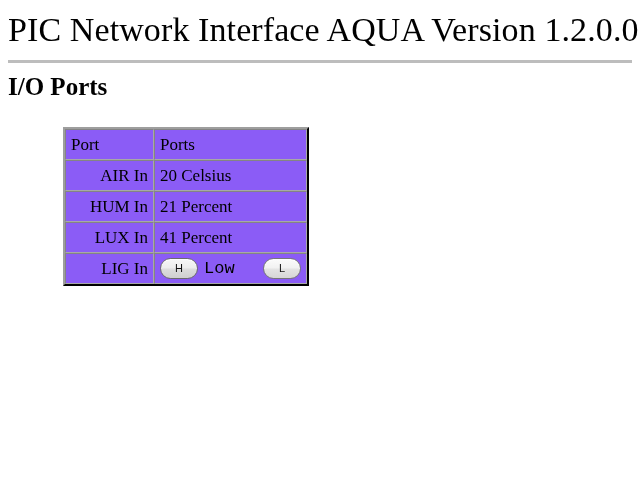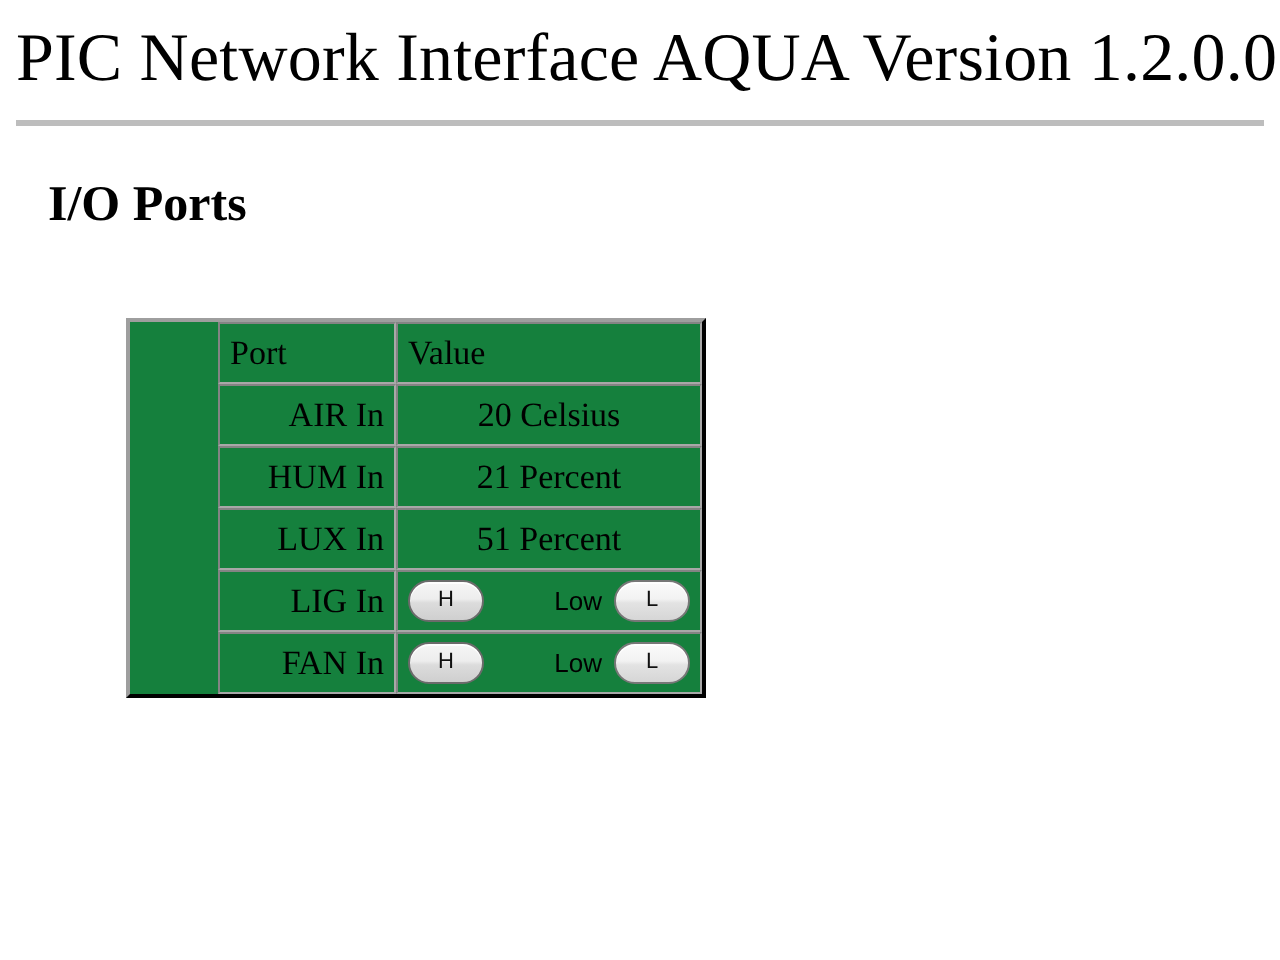--- a/index.html
+++ b/index.html
@@ -40,43 +40,42 @@
     margin: 12px 0 0 0;
     height: 0;
     width: 100%;
   }
 
   
   .section-heading {
     font-family: "Liberation Serif", "DejaVu Serif", serif;
     font-size: 25px;
     font-weight: bold;
-    margin: 16px;
+    margin: 0;
     padding-top: 10px;
     line-height: 1.1;
   }
 
   
   .table-wrap {
     padding-top: 27px;
     padding-left: 55px;
   }
 
   table.ports {
     border-collapse: separate;
     border-spacing: 0;
     border: 2px outset #7a7a7a;
     border-top-color: #9e9e9e;
     border-left-color: #9e9e9e;
     border-right-color: #4a4a4a;
     border-bottom-color: #4a4a4a;
-    background: #15803d;
+    background: #8b5cf6;
     font-size: 17px;
     line-height: 1;
-    padding-left: 44px;
   }
 
   table.ports td,
   table.ports th {
     border: 1px inset #c8c8c8;
     border-top-color: #d8d8d8;
     border-left-color: #d8d8d8;
     border-right-color: #a8a8a8;
     border-bottom-color: #a8a8a8;
     padding: 4px 5px;
@@ -93,21 +92,21 @@
   }
 
   td.port-cell, th.port-cell {
     width: 77px;
     text-align: right;
     white-space: nowrap;
   }
 
   td.value-cell, th.value-cell {
     width: 141px;
-    text-align: center;
+    text-align: left;
     white-space: nowrap;
   }
 
   td.value-cell.toggle-cell {
     text-align: center;
     padding: 2px 5px;
   }
 
   .toggle-row {
     display: flex;
@@ -135,87 +134,77 @@
     flex: 0 0 auto;
     line-height: 1;
   }
 
   .pill.pill-low {
     background: linear-gradient(to bottom, #fbfbfb 0%, #f2f2f2 45%, #e3e3e3 55%, #d6d6d6 100%);
     border-color: #777777;
   }
 
   .toggle-label {
-    font-family: Liberation Sans, sans-serif;
-    font-size: 13px;
+    font-family: Liberation Mono, monospace;
+    font-size: 17px;
     color: #000000;
     padding: 0 6px;
     flex: 1 1 auto;
-    text-align: right;
+    text-align: left;
     white-space: nowrap;
   }
 </style>
 </head>
 <body>
 
 <div class="page">
 
   <h1 class="page-title">PIC Network Interface AQUA Version 1.2.0.0</h1>
 
   <hr class="divider">
 
   <h2 class="section-heading">I/O Ports</h2>
 
   <div class="table-wrap">
     <table class="ports">
       <thead>
         <tr>
           <th class="port-cell">Port</th>
-          <th class="value-cell" style="text-align:left;">Value</th>
+          <th class="value-cell" style="text-align:left;">Ports</th>
         </tr>
       </thead>
       <tbody>
 
         <tr>
           <td class="port-cell">AIR In</td>
           <td class="value-cell">20 Celsius</td>
         </tr>
 
         <tr>
           <td class="port-cell">HUM In</td>
           <td class="value-cell">21 Percent</td>
         </tr>
 
         <tr>
           <td class="port-cell">LUX In</td>
-          <td class="value-cell">51 Percent</td>
+          <td class="value-cell">41 Percent</td>
         </tr>
 
 
 
         <tr>
           <td class="port-cell">LIG In</td>
           <td class="value-cell toggle-cell">
             <span class="toggle-row">
               <button class="pill pill-high" type="button">H</button>
               <span class="toggle-label">Low</span>
               <button class="pill pill-low" type="button">L</button>
             </span>
           </td>
         </tr>
 
 
-        <tr>
-          <td class="port-cell">FAN In</td>
-          <td class="value-cell toggle-cell">
-            <span class="toggle-row">
-              <button class="pill pill-high" type="button">H</button>
-              <span class="toggle-label">Low</span>
-              <button class="pill pill-low" type="button">L</button>
-            </span>
-          </td>
-        </tr>
 
       </tbody>
     </table>
   </div>
 
 </div>
 
 </body></html>

